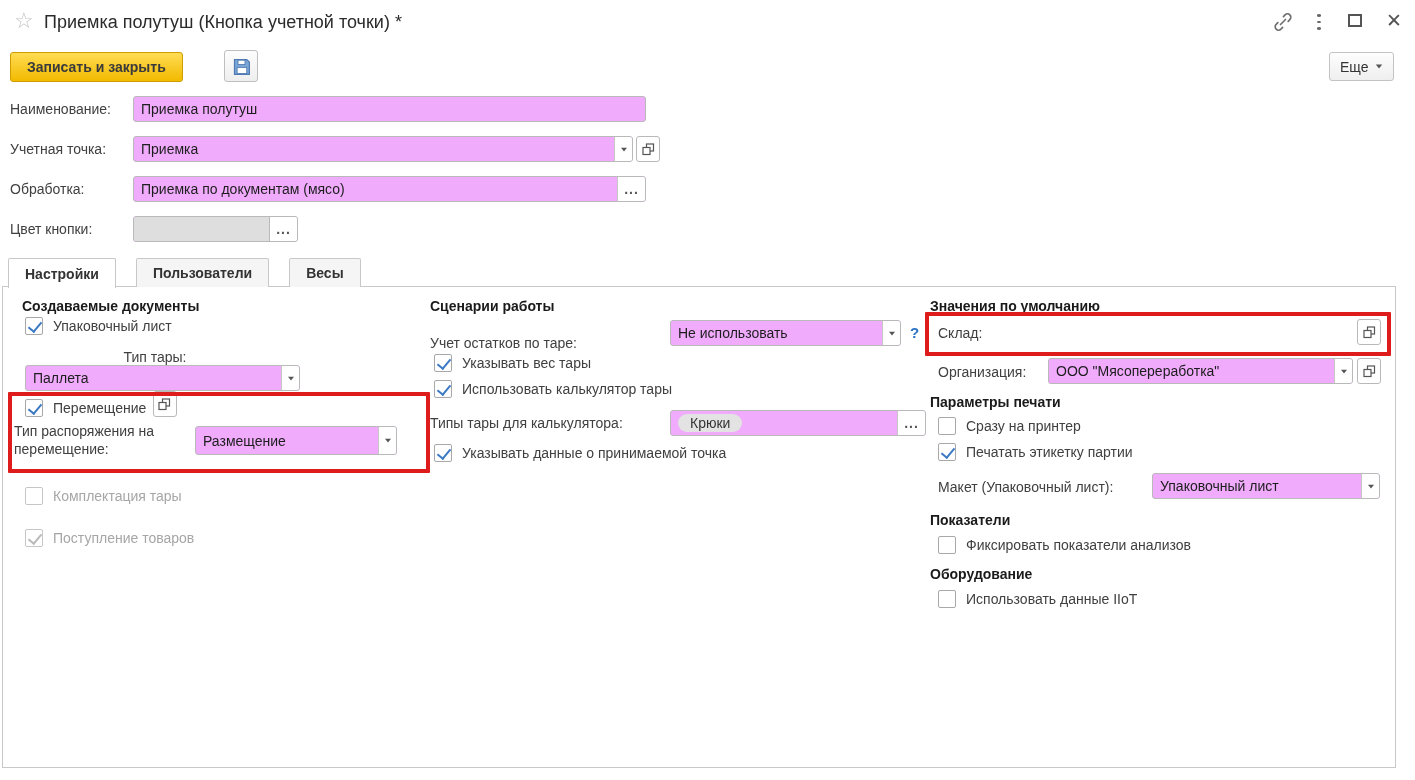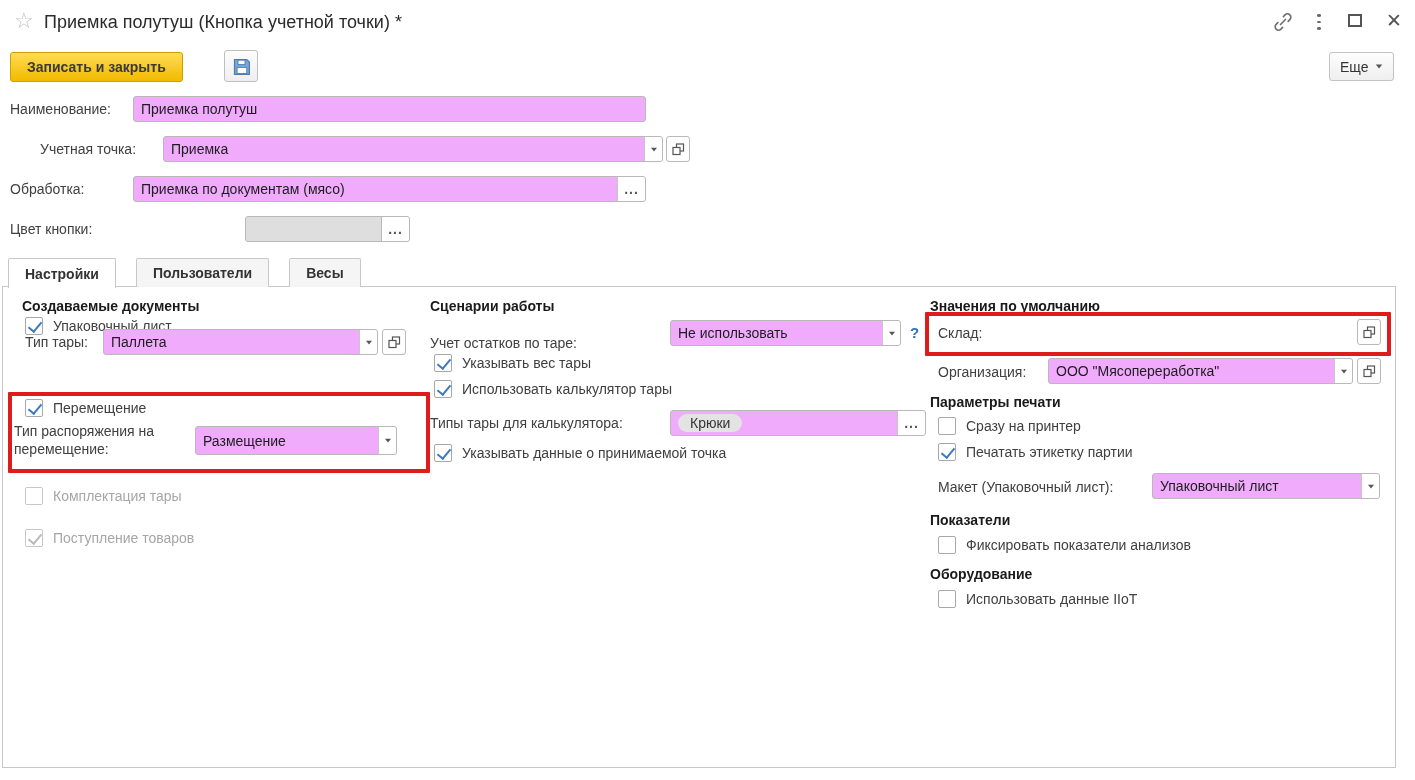--- a/index.html
+++ b/index.html
@@ -125,21 +125,21 @@
     <span class="dd-arrow" style="transform:scale(0.8);"></span>
   </div>
 
   <div class="frow" style="left:10px; top:96px; width:640px;">
     <span class="flabel" style="width:123px;">Наименование:</span>
     <div class="fld" style="width:513px;">
       <span class="fld-text">Приемка полутуш</span>
     </div>
   </div>
 
-  <div class="frow" style="left:10px; top:136px; width:660px;margin-left:30px;">
+  <div class="frow" style="left:10px; top:136px; width:660px;">
     <span class="flabel" style="width:123px;">Учетная точка:</span>
     <div class="fld" style="width:500px;">
       <span class="fld-text">Приемка</span>
       <span class="dd-btn">
           <span class="dd-arrow" style="transform:scale(0.75);"></span>
         </span>
     </div>
     <div class="sq-btn" style="margin-left:3px;">
       <svg width="13" height="13" viewBox="0 0 13 13">
         <rect x="4.5" y="1" width="7" height="7" fill="#fff" stroke="#555" stroke-width="1.2"></rect>
@@ -149,21 +149,21 @@
   </div>
 
   <div class="frow" style="left:10px; top:176px; width:660px;">
     <span class="flabel" style="width:123px;">Обработка:</span>
     <div class="fld" style="width:513px;">
       <span class="fld-text">Приемка по документам (мясо)</span>
       <span class="ell-btn">...</span>
     </div>
   </div>
 
-  <div class="frow" style="left:10px; top:216px; width:400px;justify-content:space-between;">
+  <div class="frow" style="left:10px; top:216px; width:400px;">
     <span class="flabel" style="width:123px;">Цвет кнопки:</span>
     <div class="fld" style="width:165px;">
       <span class="fld-text gray" style="background:#dedede; align-self:stretch; display:flex; align-items:center;"></span>
       <span class="ell-btn" style="border-left:1px solid #b9b9b9;">...</span>
     </div>
   </div>
 
   <div class="tabs">
     <div class="tab active">Настройки</div>
     <div class="tab">Пользователи</div>
@@ -172,21 +172,21 @@
 
   <div class="pane"></div>
 
   <div class="group-hdr" style="left:22px; top:298px;">Создаваемые документы</div>
 
   <div class="cbrow" style="left:25px; top:317px;">
     <span class="cb checked"></span>
     <span class="lbl">Упаковочный лист</span>
   </div>
 
-  <div class="frow" style="left:25px; top:329px;">
+  <div class="frow" style="left:25px; top:349px;flex-direction:column;">
     <span class="flabel" style="width:78px;">Тип тары:</span>
     <div class="fld" style="width:275px;">
       <span class="fld-text">Паллета</span>
       <span class="dd-btn">
           <span class="dd-arrow" style="transform:scale(0.75);"></span>
         </span>
     </div>
     <div class="sq-btn" style="margin-left:4px;">
       <svg width="13" height="13" viewBox="0 0 13 13">
         <rect x="4.5" y="1" width="7" height="7" fill="#fff" stroke="#555" stroke-width="1.2"></rect>

